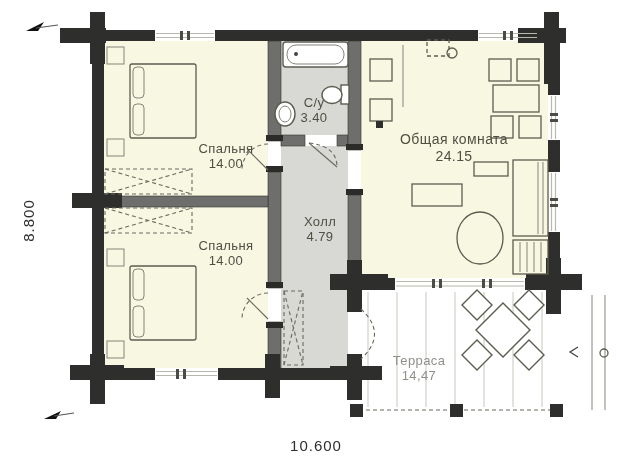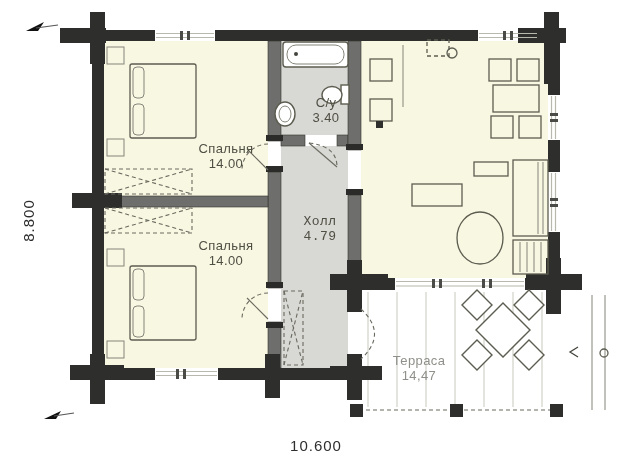--- a/index.html
+++ b/index.html
@@ -227,27 +227,31 @@
 </svg>
 
 <div class="lbl" style="left:188px;top:141px;width:76px;">
   <span class="nm">Спальня</span>
   <span class="area">14.00</span>
 </div>
 <div class="lbl" style="left:188px;top:238px;width:76px;">
   <span class="nm">Спальня</span>
   <span class="area">14.00</span>
 </div>
-<div class="lbl" style="left:304px;top:95px;width:44px;">
+<div class="lbl" style="left:292px;top:95px;width:44px;">
   <span class="nm">С/у</span>
   <span class="area">3.40</span>
 </div>
-<div class="lbl" style="left:292px;top:214px;width:56px;font-family:Liberation Mono, monospace;">
+<div class="lbl" style="left:292px;top:214px;width:56px;">
   <span class="nm">Холл</span>
   <span class="area">4.79</span>
+</div>
+<div class="lbl lbl-big" style="left:366px;top:131px;width:176px;">
+  <span class="nm">Общая комната</span>
+  <span class="area">24.15</span>
 </div>
 <div class="lbl lbl-terrace" style="left:386px;top:353px;width:66px;">
   <span class="nm">Терраса</span>
   <span class="area">14,47</span>
 </div>
 
 <div class="dim" style="left:0px;top:212px;width:56px;transform:rotate(-90deg);">8.800</div>
 <div class="dim" style="left:276px;top:437px;width:80px;">10.600</div>
 </div>
 

